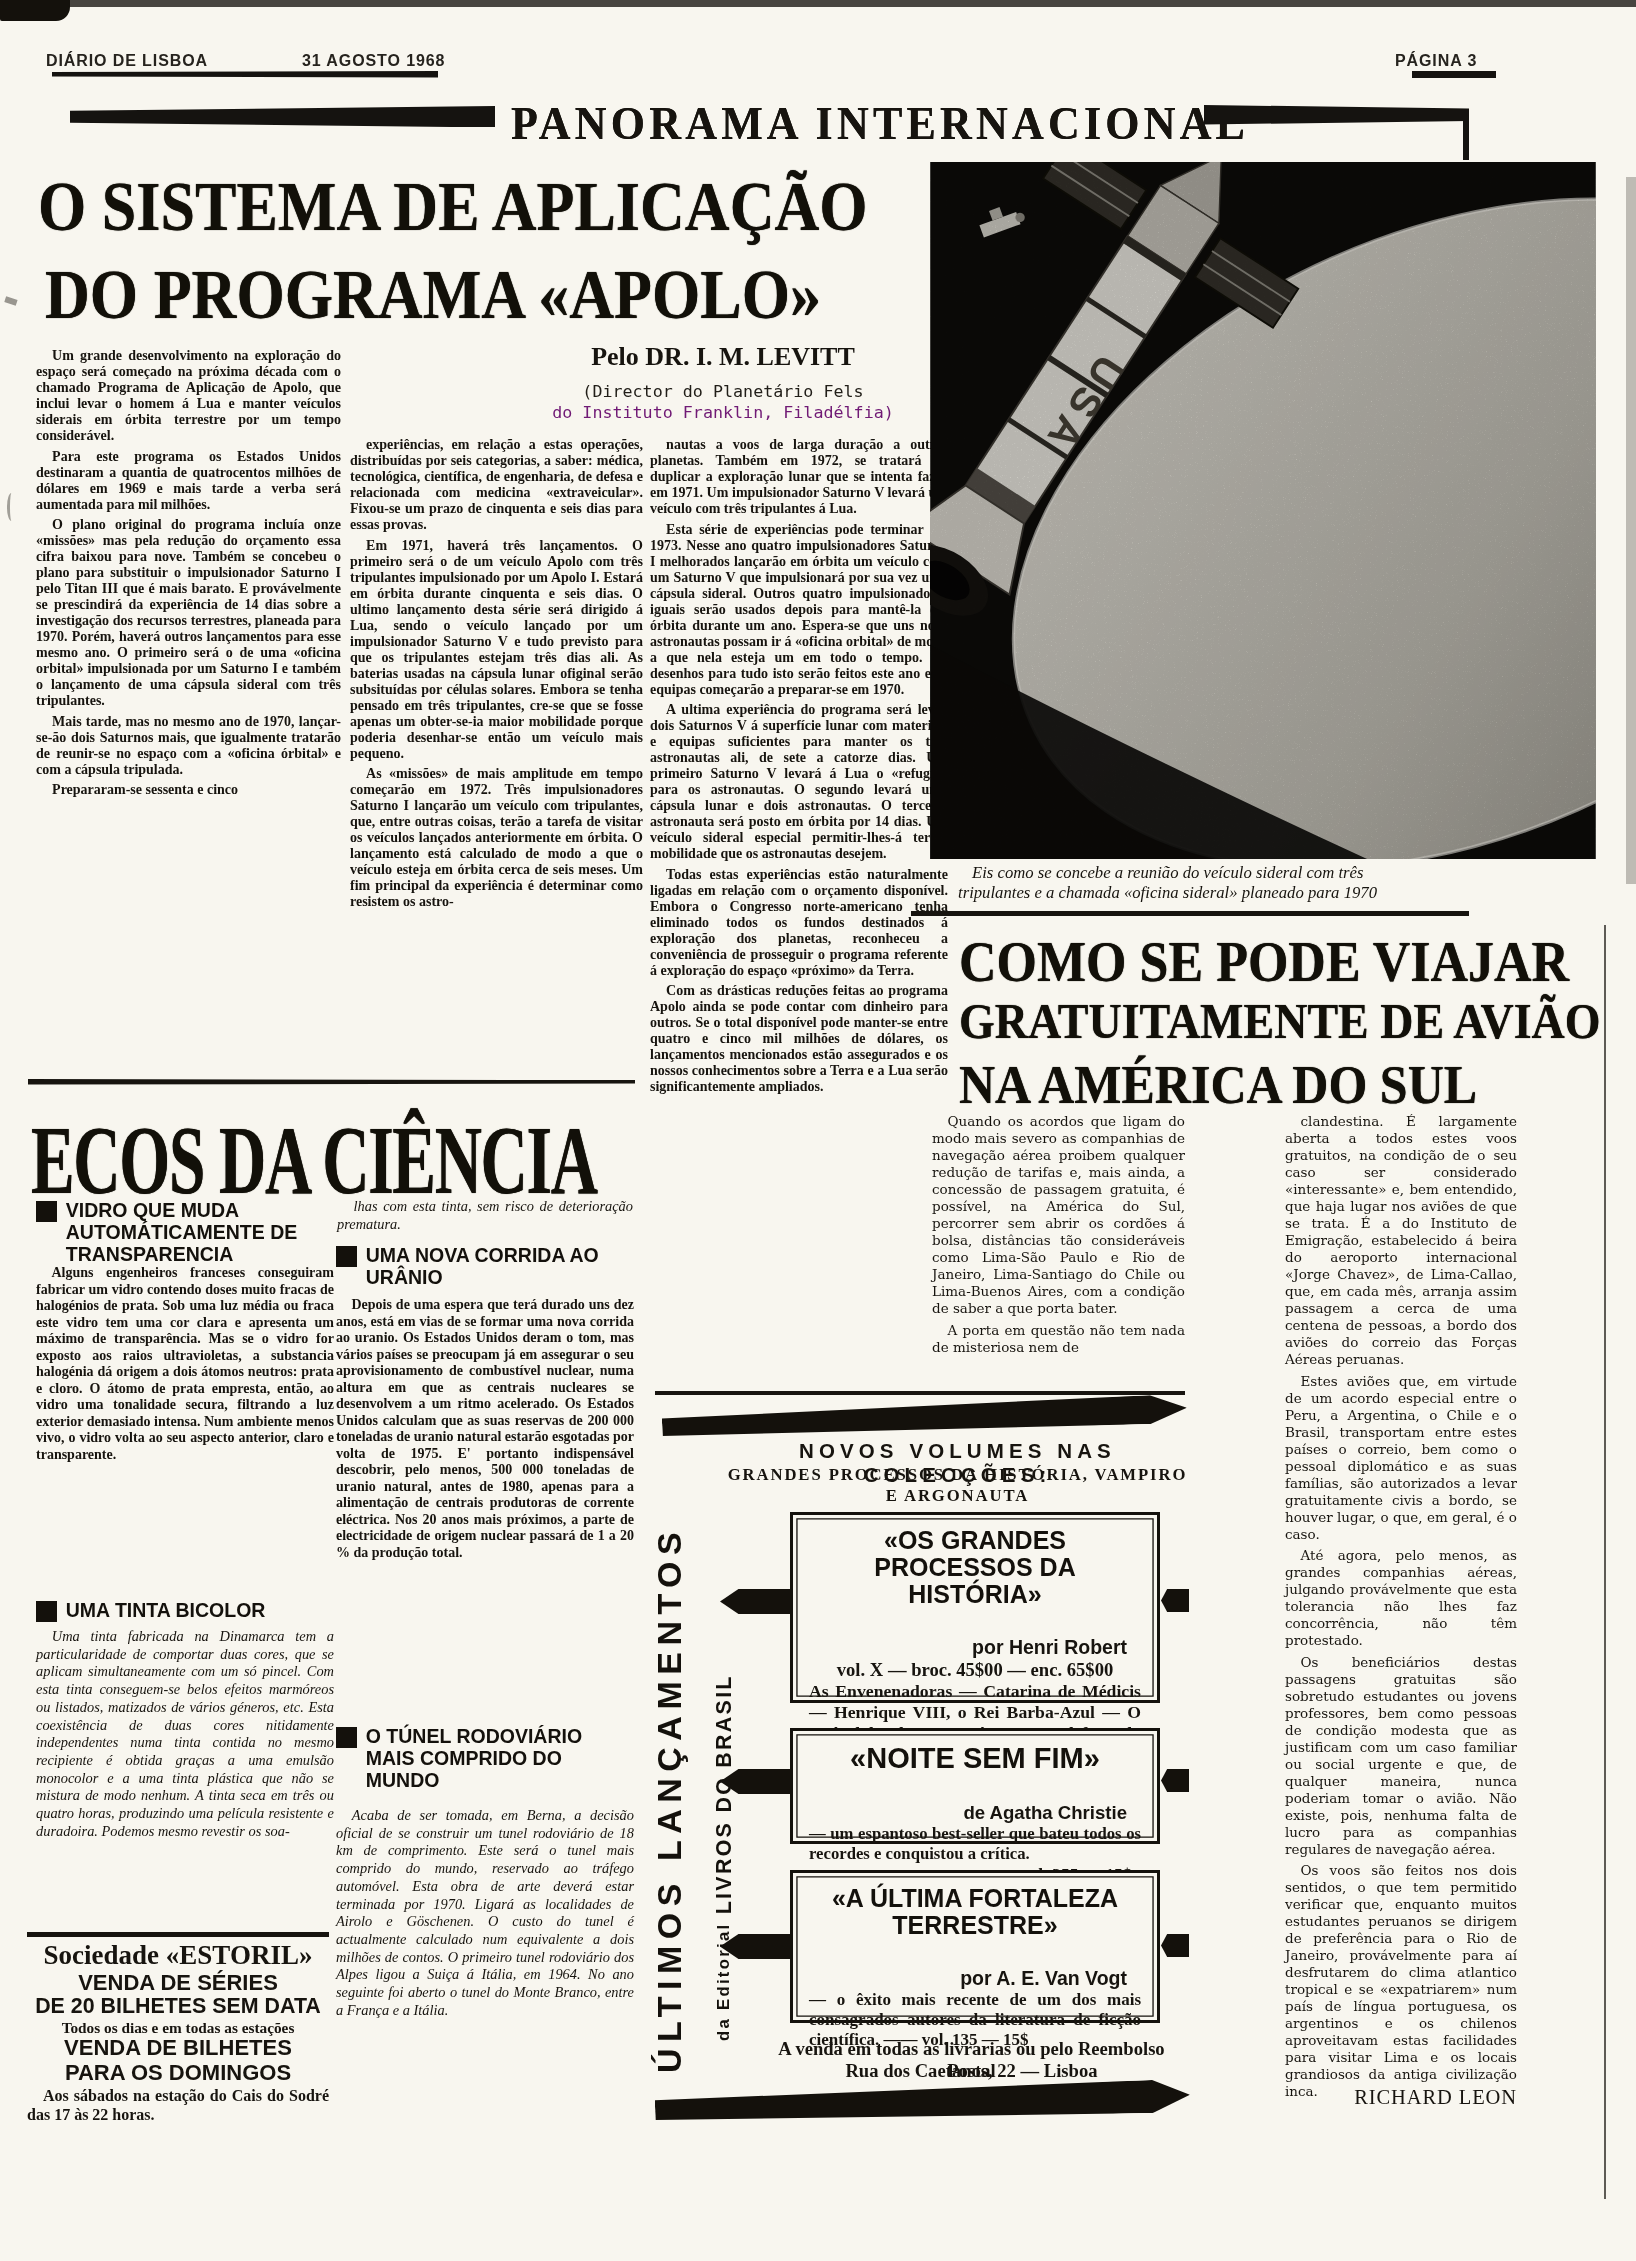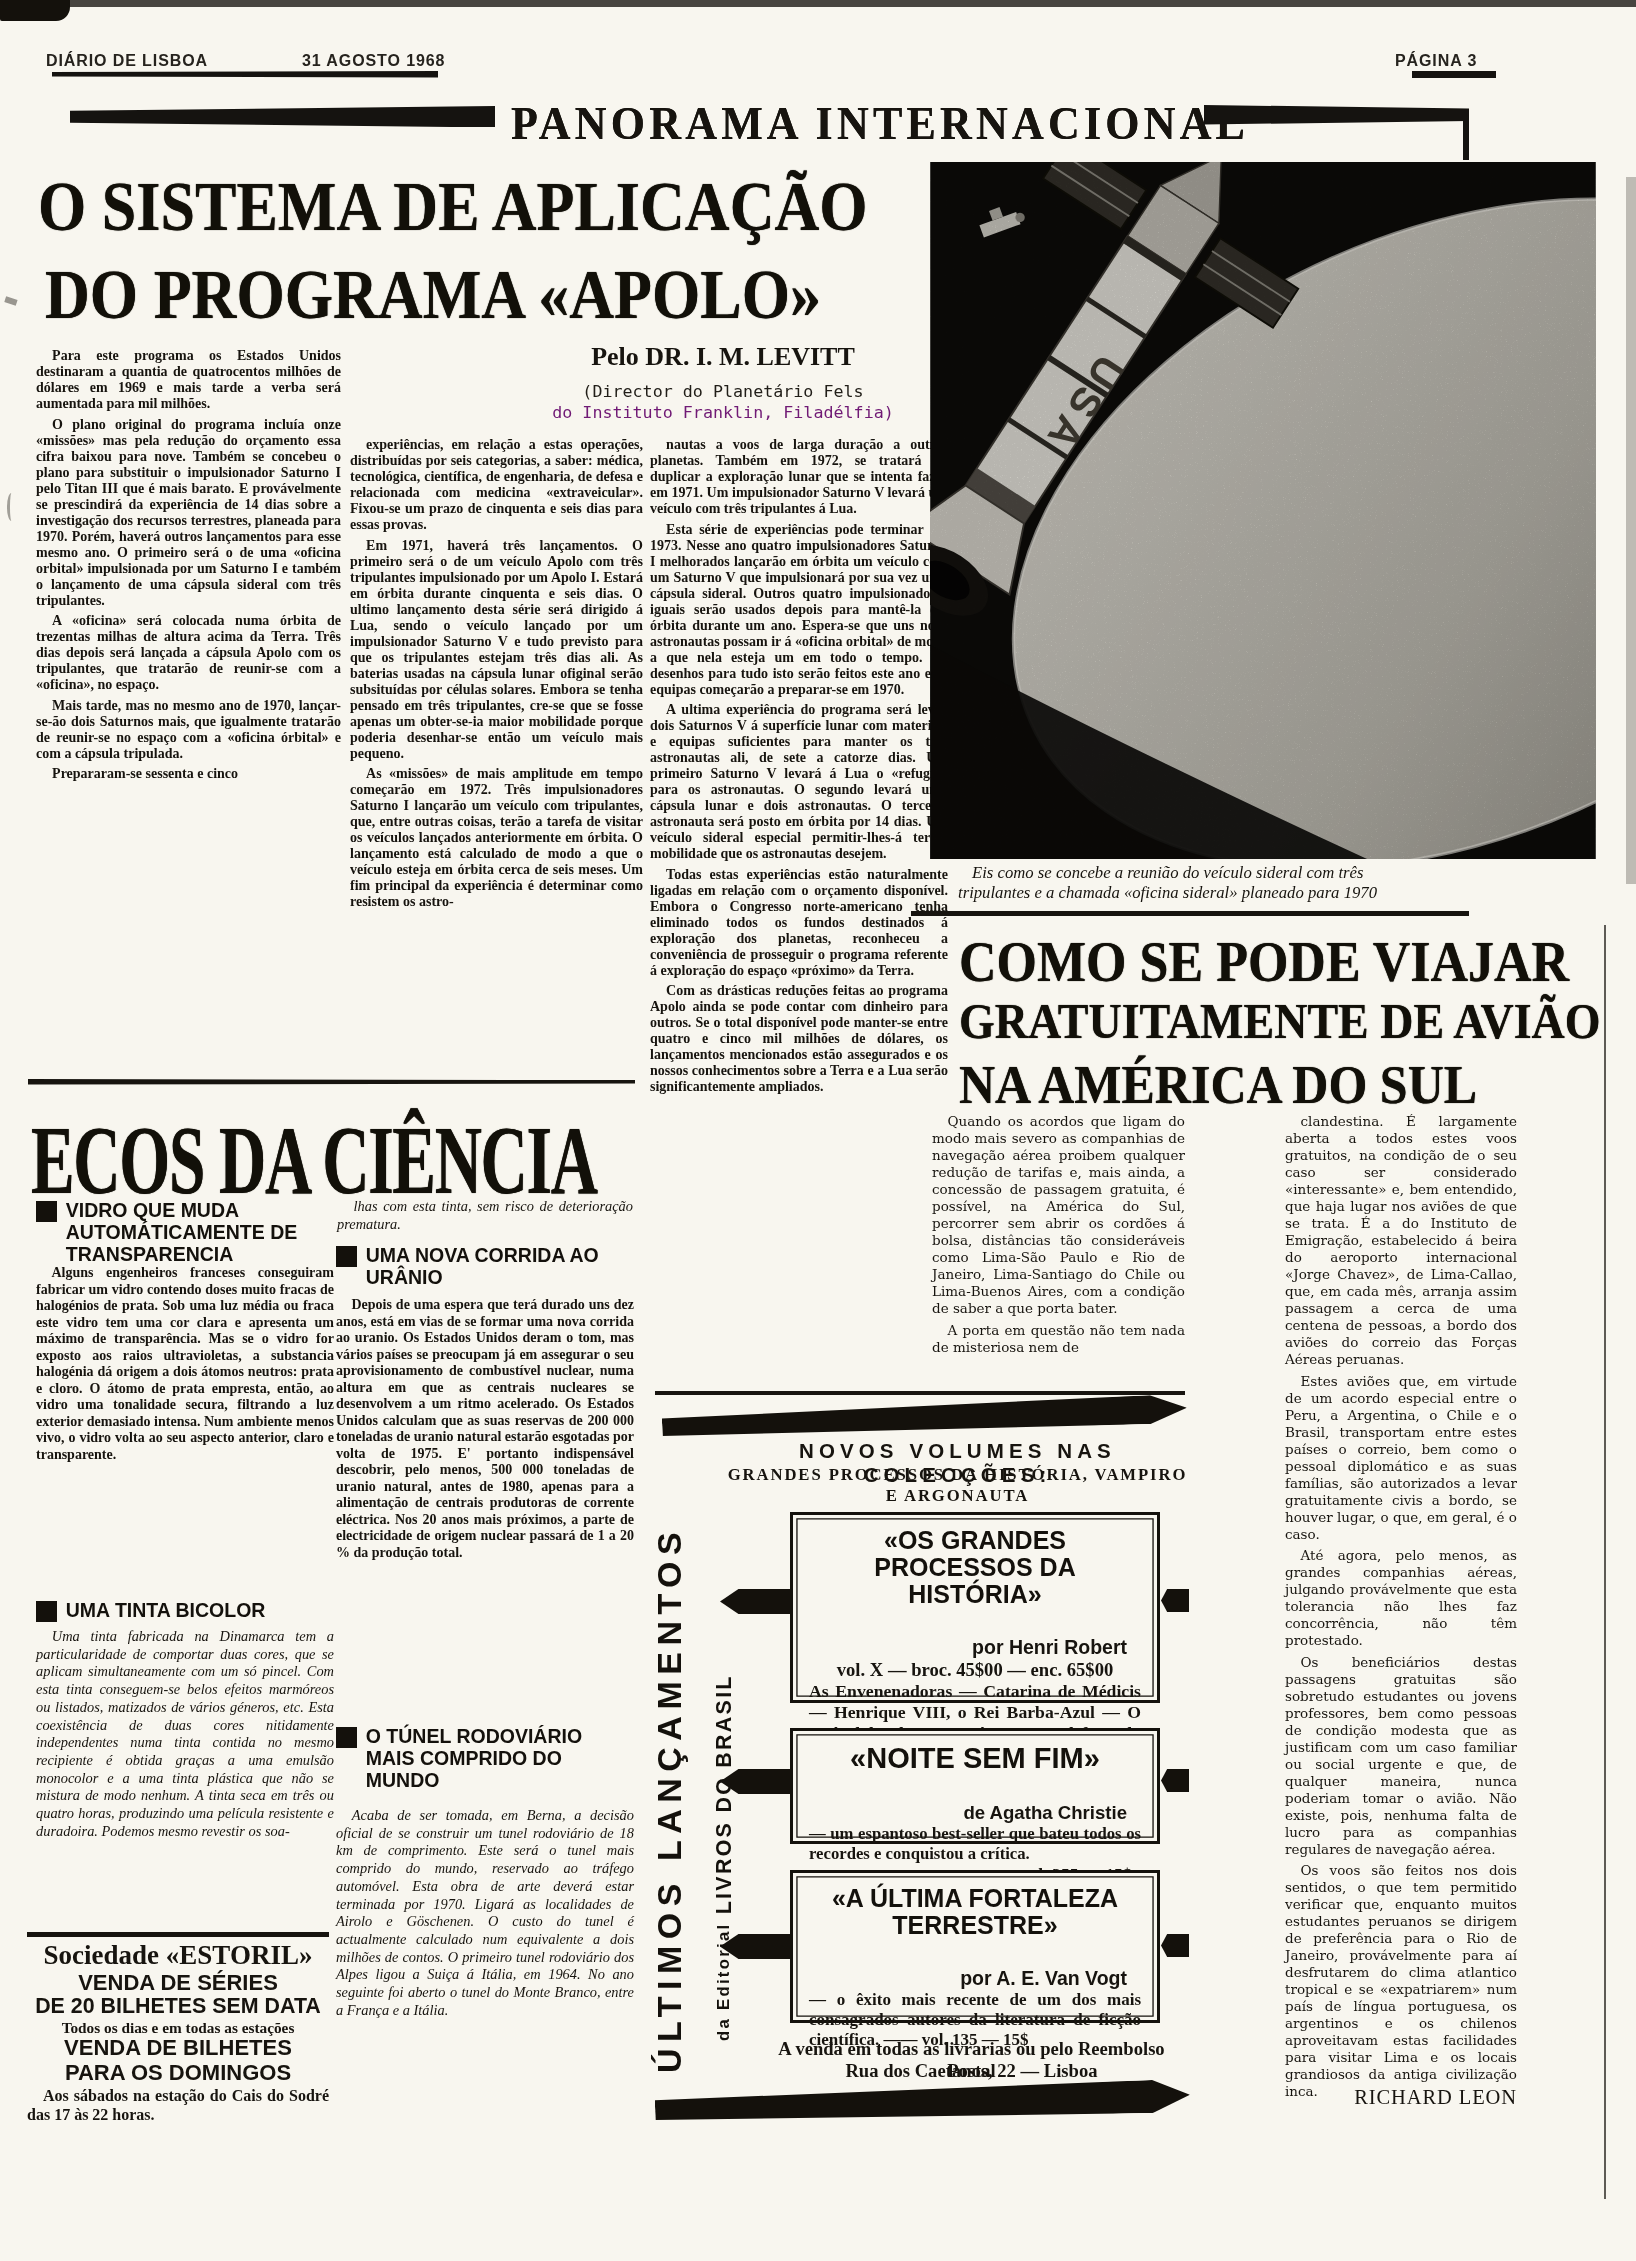--- a/index.html
+++ b/index.html
@@ -74,23 +74,23 @@
 
   <article>
     <h1 class="abs slab" style="left:38px;top:167px;font-size:64px;margin:0;transform:scale(0.97,1.08);">O SISTEMA DE APLICAÇÃO</h1>
     <h1 class="abs slab" style="left:45px;top:255px;font-size:64px;margin:0;transform:scale(0.97,1.08);">DO PROGRAMA «APOLO»</h1>
 
     <div class="abs ctr" style="left:521px;top:342px;width:404px;font-size:26px;font-weight:900;">Pelo DR. I. M. LEVITT</div>
     <div class="abs ctr mono" style="left:521px;top:381px;width:404px;font-size:16.7px;color:#211e18;">(Director do Planetário Fels</div>
     <div class="abs ctr mono" style="left:521px;top:402px;width:404px;font-size:16.7px;color:#701a75;">do Instituto Franklin, Filadélfia)</div>
 
     <div class="abs body bold just" style="left:36px;top:348px;width:305px;">
+      <p>Um grande desenvolvimento na exploração do espaço será começado na próxima década com o chamado Programa de Aplicação de Apolo, que inclui levar o homem á Lua e manter veículos siderais em órbita terrestre por um tempo considerável.</p>
       <p>Para este programa os Estados Unidos destinaram a quantia de quatrocentos milhões de dólares em 1969 e mais tarde a verba será aumentada para mil milhões.</p>
       <p>O plano original do programa incluía onze «missões» mas pela redução do orçamento essa cifra baixou para nove. Também se concebeu o plano para substituir o impulsionador Saturno I pelo Titan III que é mais barato. E provávelmente se prescindirá da experiência de 14 dias sobre a investigação dos recursos terrestres, planeada para 1970. Porém, haverá outros lançamentos para esse mesmo ano. O primeiro será o de uma «oficina orbital» impulsionada por um Saturno I e também o lançamento de uma cápsula sideral com três tripulantes.</p>
-      <p>A «oficina» será colocada numa órbita de trezentas milhas de altura acima da Terra. Três dias depois será lançada a cápsula Apolo com os tripulantes, que tratarão de reunir-se com a «oficina», no espaço.</p>
       <p>Mais tarde, mas no mesmo ano de 1970, lançar-se-ão dois Saturnos mais, que igualmente tratarão de reunir-se no espaço com a «oficina órbital» e com a cápsula tripulada.</p>
       <p>Prepararam-se sessenta e cinco</p>
     </div>
     <div class="abs body bold just" style="left:350px;top:437px;width:293px;">
       <p>experiências, em relação a estas operações, distribuídas por seis categorias, a saber: médica, tecnológica, científica, de engenharia, de defesa e relacionada com medicina «extraveicular». Fixou-se um prazo de cinquenta e seis dias para essas provas.</p>
       <p>Em 1971, haverá três lançamentos. O primeiro será o de um veículo Apolo com três tripulantes impulsionado por um Apolo I. Estará em órbita durante cinquenta e seis dias. O ultimo lançamento desta série será dirigido á Lua, sendo o veículo lançado por um impulsionador Saturno V e tudo previsto para que os tripulantes estejam três dias ali. As baterias usadas na cápsula lunar ofiginal serão subsituídas por células solares. Embora se tenha pensado em três tripulantes, cre-se que se fosse apenas um obter-se-ia maior mobilidade porque poderia desenhar-se então um veículo mais pequeno.</p>
       <p>As «missões» de mais amplitude em tempo começarão em 1972. Três impulsionadores Saturno I lançarão um veículo com tripulantes, que, entre outras coisas, terão a tarefa de visitar os veículos lançados anteriormente em órbita. O lançamento está calculado de modo a que o veículo esteja em órbita cerca de seis meses. Um fim principal da experiência é determinar como resistem os astro-</p>
     </div>
     <div class="abs body bold just" style="left:650px;top:437px;width:298px;">
       <p>nautas a voos de larga duração a outros planetas. Também em 1972, se tratará de duplicar a exploração lunar que se intenta fazer em 1971. Um impulsionador Saturno V levará um veículo com três tripulantes á Lua.</p>

